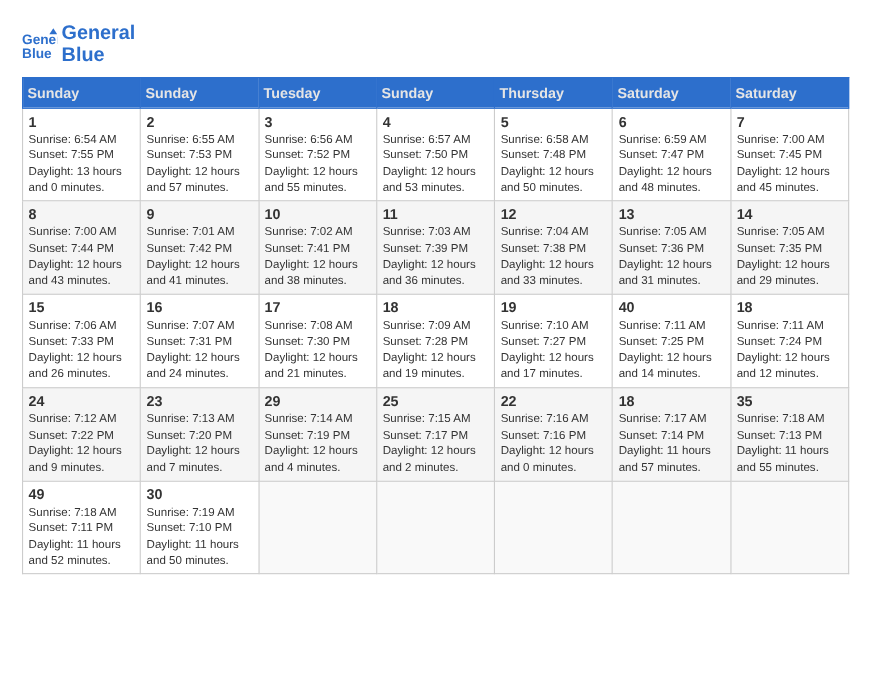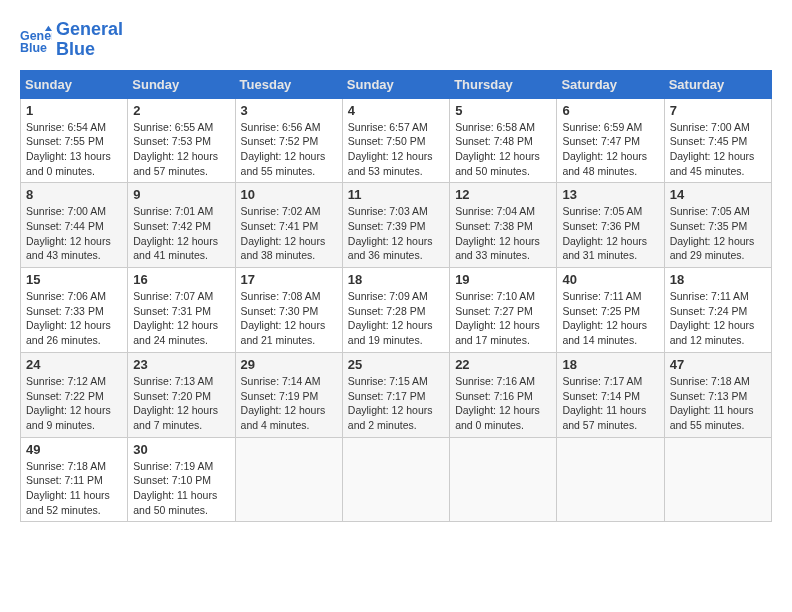--- a/index.html
+++ b/index.html
@@ -217,21 +217,21 @@
         </td>
         <td>
           <span class="day-num">22</span>
           <div class="day-info">Sunrise: 7:16 AM<br>Sunset: 7:16 PM<br>Daylight: 12 hours<br>and 0 minutes.</div>
         </td>
         <td>
           <span class="day-num">18</span>
           <div class="day-info">Sunrise: 7:17 AM<br>Sunset: 7:14 PM<br>Daylight: 11 hours<br>and 57 minutes.</div>
         </td>
         <td>
-          <span class="day-num">47</span>
+          <span class="day-num">35</span>
           <div class="day-info">Sunrise: 7:18 AM<br>Sunset: 7:13 PM<br>Daylight: 11 hours<br>and 55 minutes.</div>
         </td>
       </tr>
       <tr>
         <td>
           <span class="day-num">49</span>
           <div class="day-info">Sunrise: 7:18 AM<br>Sunset: 7:11 PM<br>Daylight: 11 hours<br>and 52 minutes.</div>
         </td>
         <td>
           <span class="day-num">30</span>

